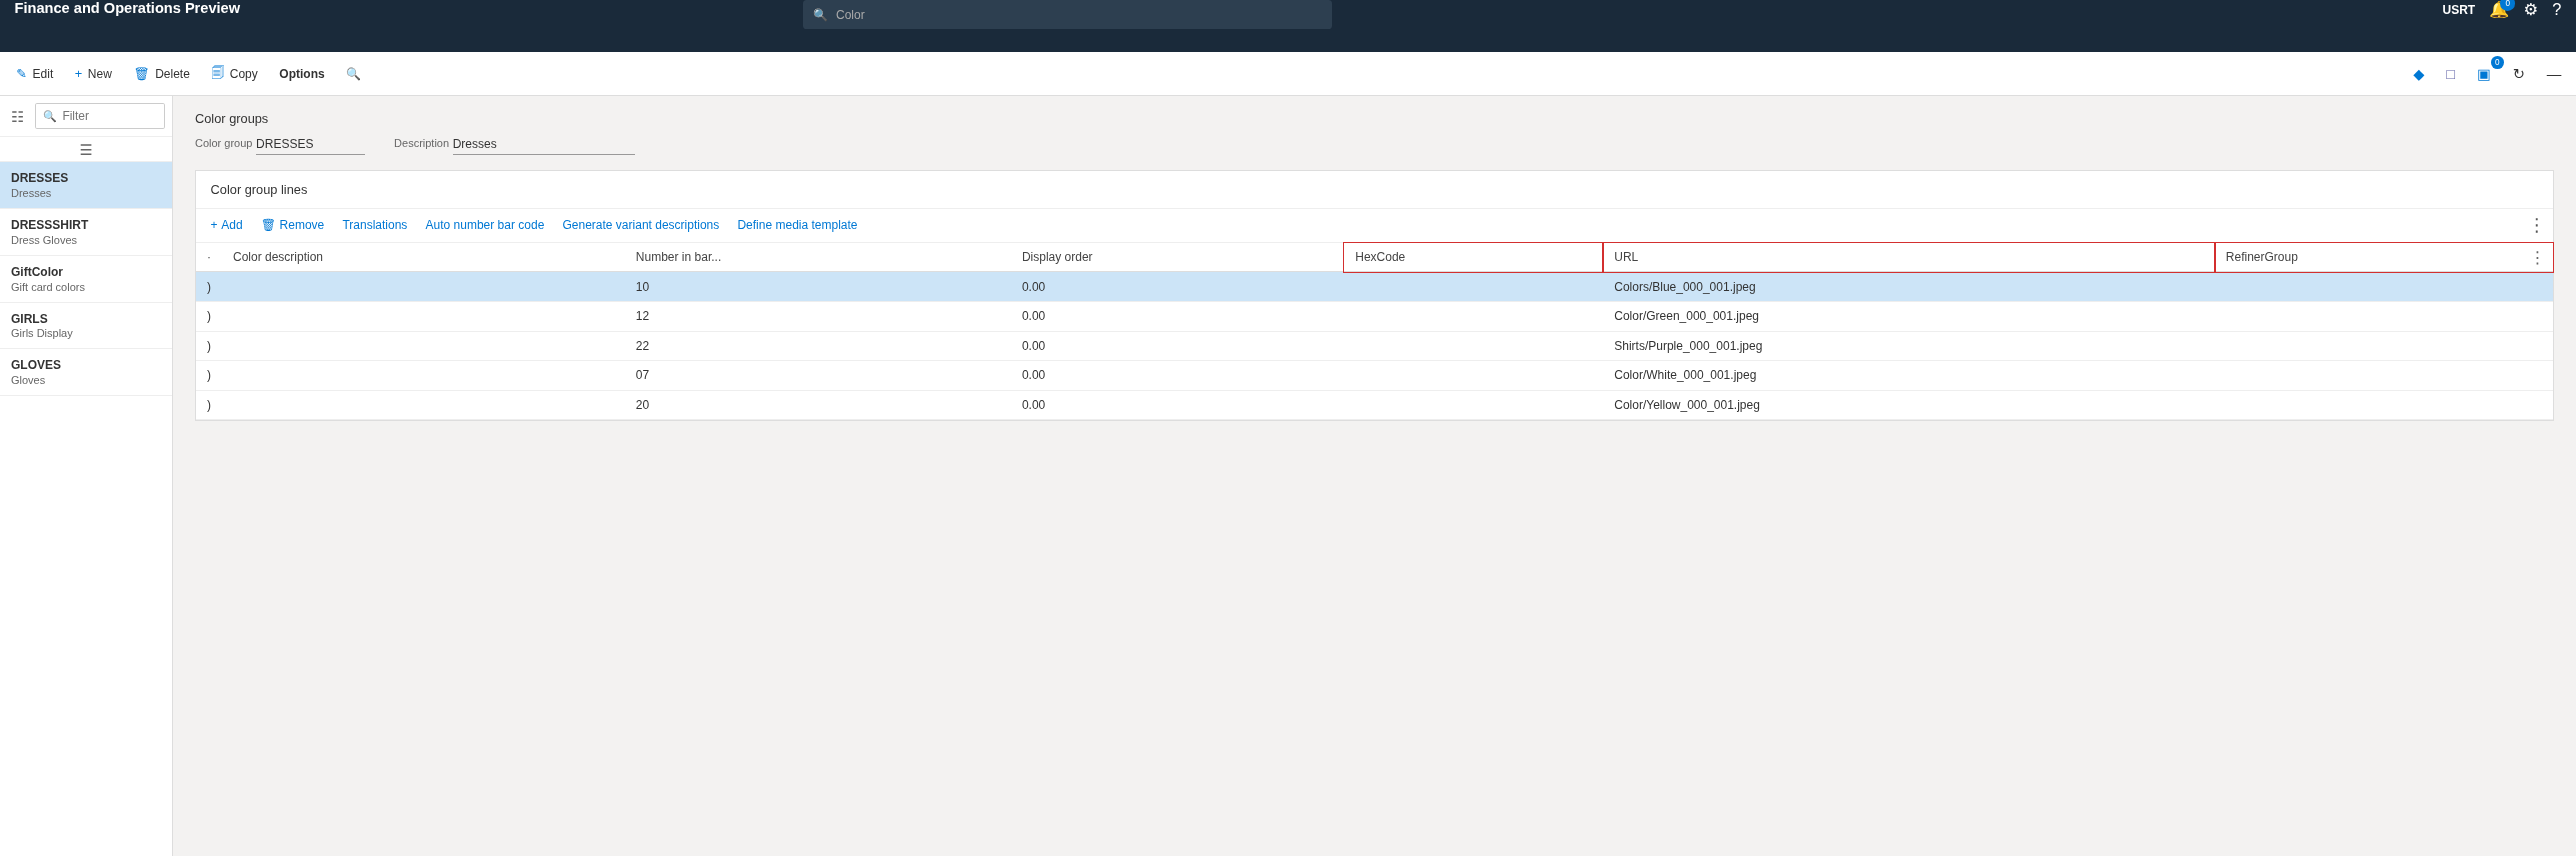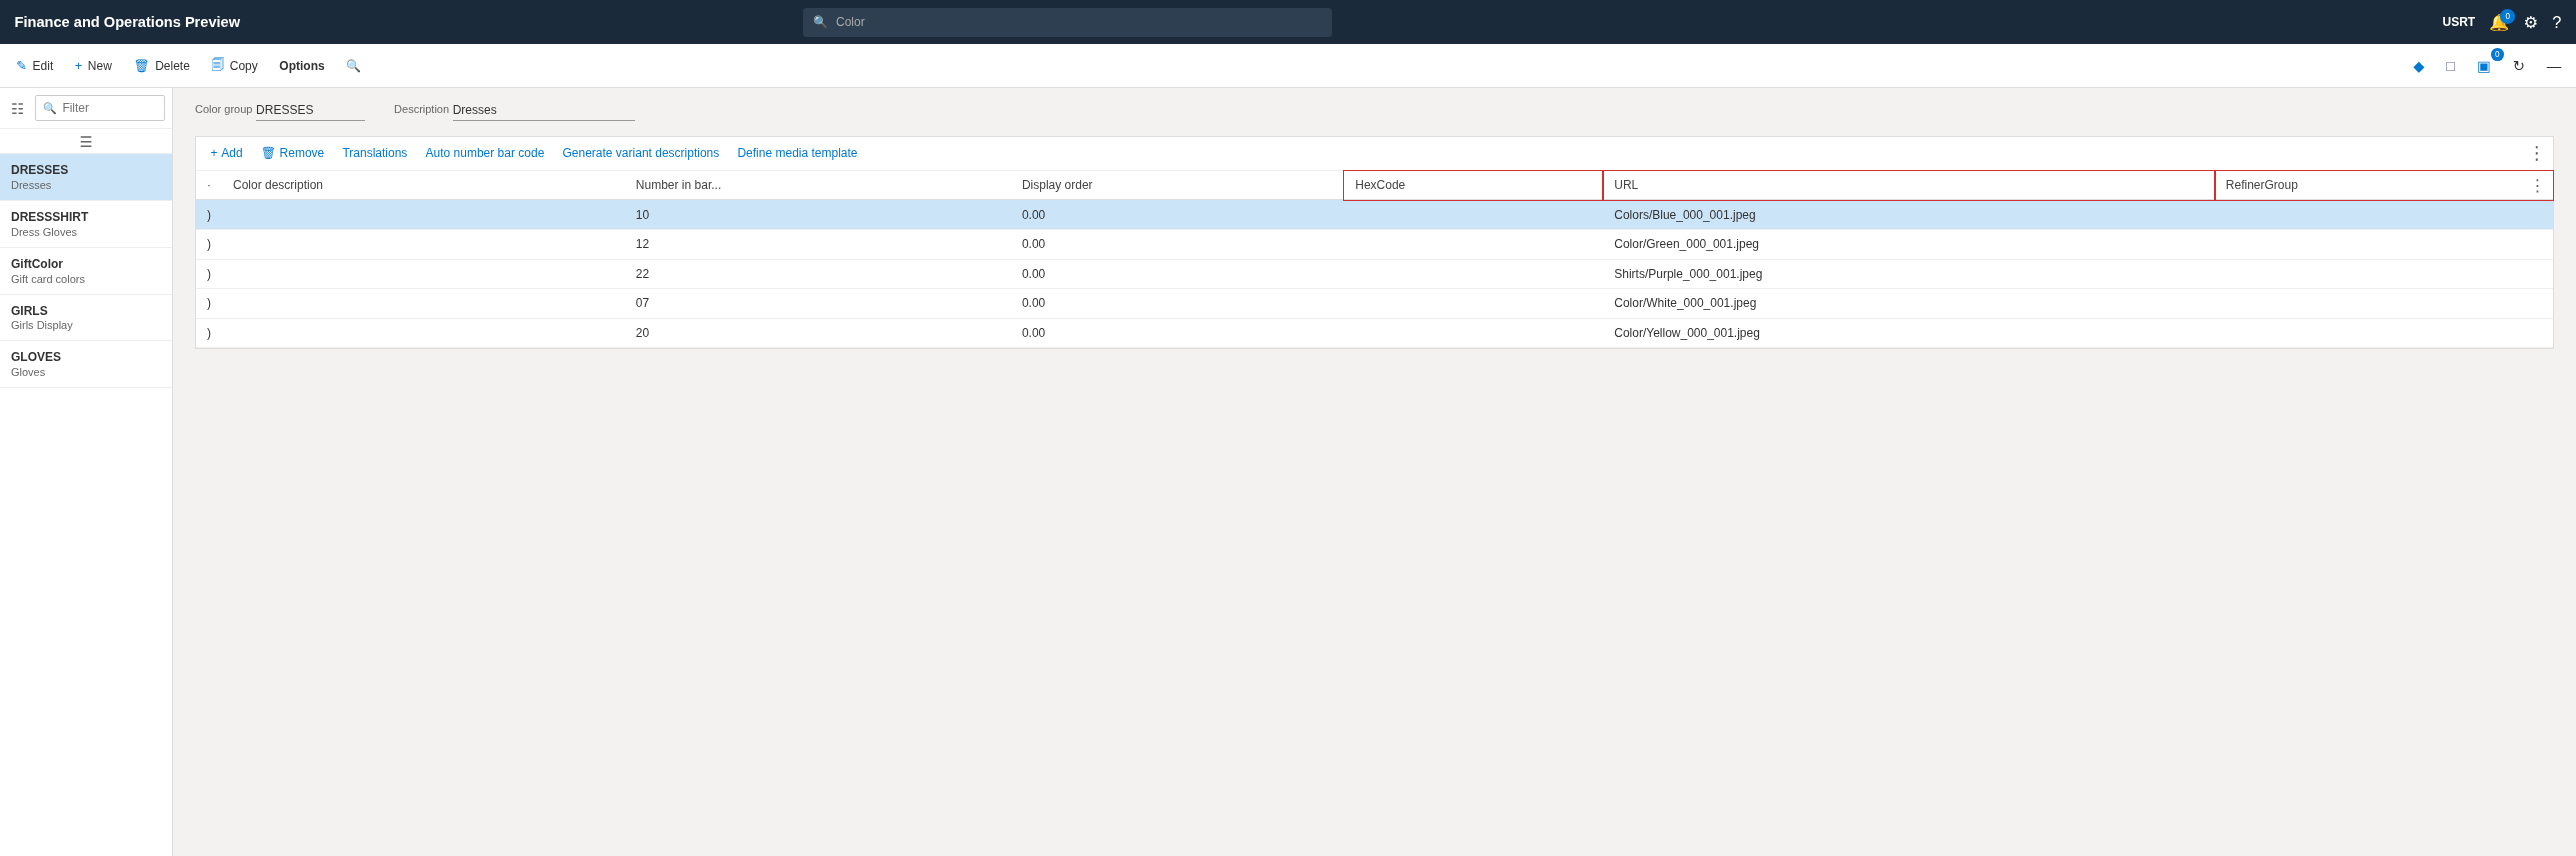--- a/index.html
+++ b/index.html
@@ -2,23 +2,23 @@
 <html style="font-size:14.6px"><head>
   <meta charset="utf-8">
   <style>
     * { box-sizing: border-box; margin: 0; padding: 0; }
     body { font-family: 'Segoe UI', sans-serif; font-size: 12px; background: #f3f2f1; overflow: hidden; }
 
     
     .top-nav {
       background: #1a2a3a;
       color: white;
-      height: 44px;
-      display: flex;
-      align-items: center;
+      height: 52px;
+      display: flex;
+      align-items: flex-start;
       padding: 0 14.6px;
       gap: 14.6px;
     }
     .top-nav-title {
       font-size: 14.6px;
       font-weight: 600;
       color: white;
       white-space: nowrap;
     }
     .top-nav-search {
@@ -377,33 +377,35 @@
       <div class="list-item">
         <div class="list-item-title">GLOVES</div>
         <div class="list-item-sub">Gloves</div>
       </div>
     </div>
   </div>
 
   <div class="right-panel">
 
     <div>
+      <div class="section-title">Color groups</div>
       <div class="form-row">
         <div class="form-field">
           <div class="form-label">Color group</div>
           <div class="form-value">DRESSES</div>
         </div>
         <div class="form-field">
           <div class="form-label">Description</div>
           <div class="form-value" style="min-width:182px">Dresses</div>
         </div>
       </div>
     </div>
 
     <div class="lines-section">
+      <div class="lines-header">Color group lines</div>
       <div class="lines-toolbar">
         <button class="lines-toolbar-btn">
           <span>+</span>
           <span>Add</span>
         </button>
         <button class="lines-toolbar-btn">
           <span>🗑</span>
           <span>Remove</span>
         </button>
         <button class="lines-toolbar-btn">

